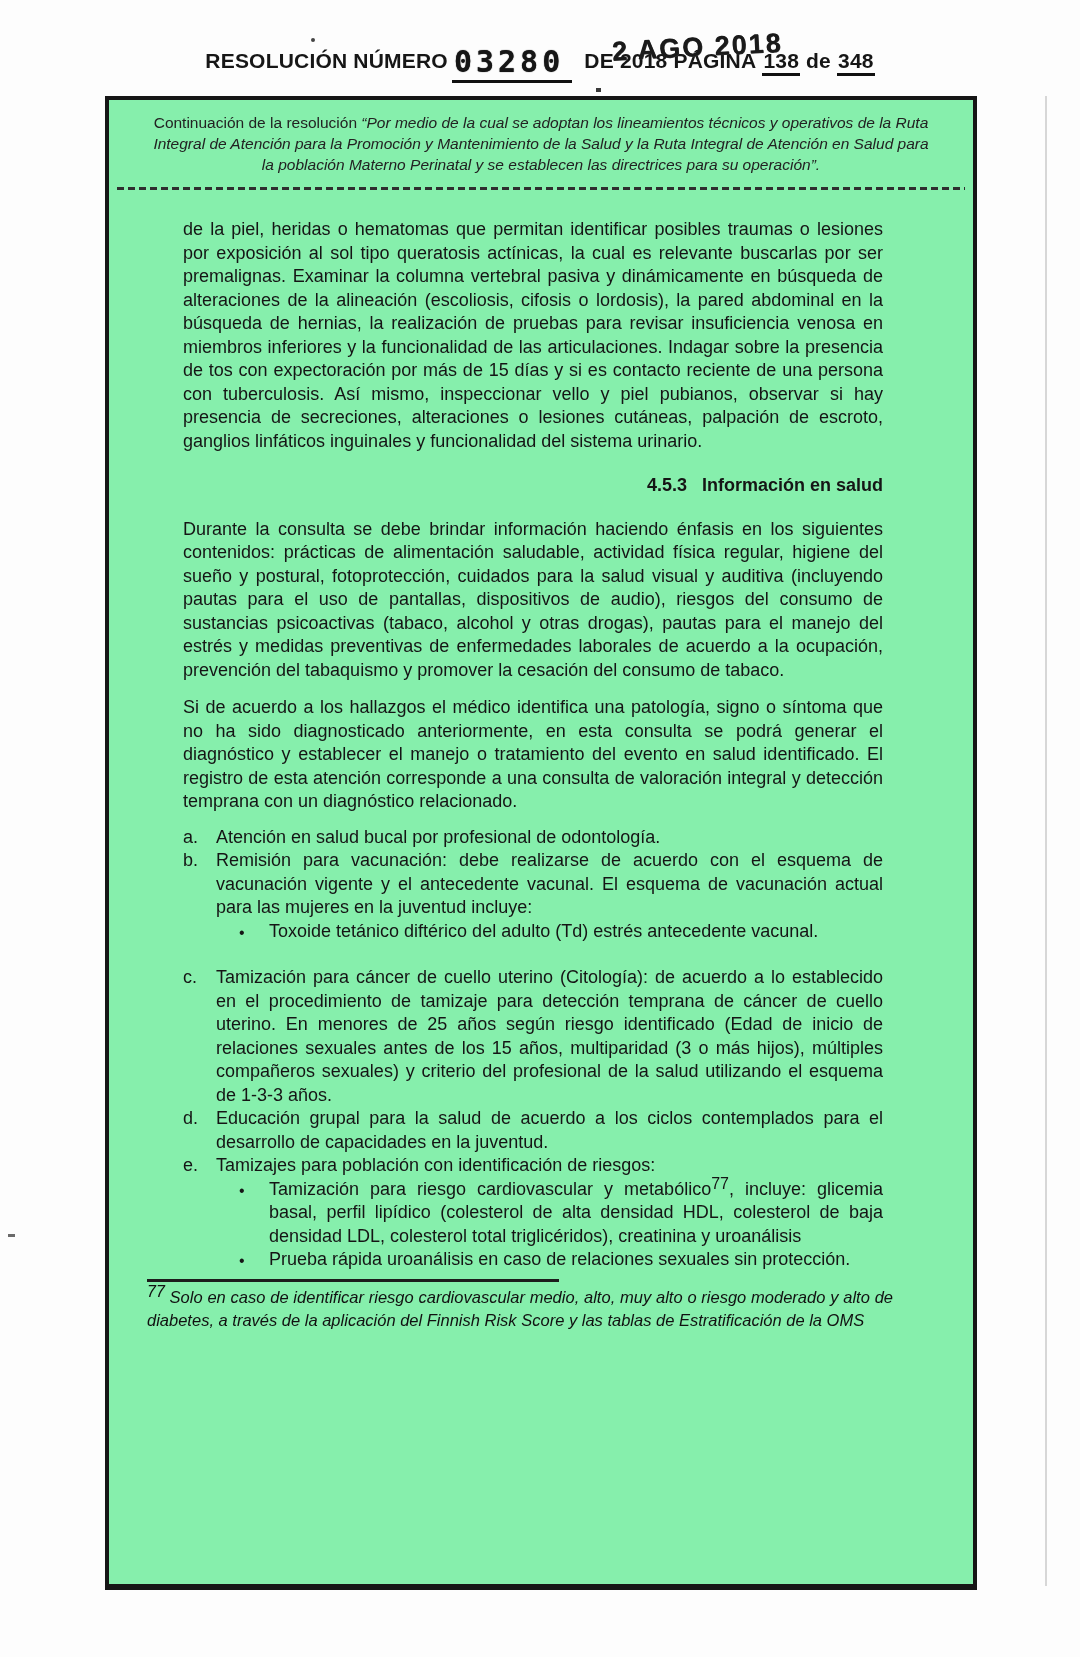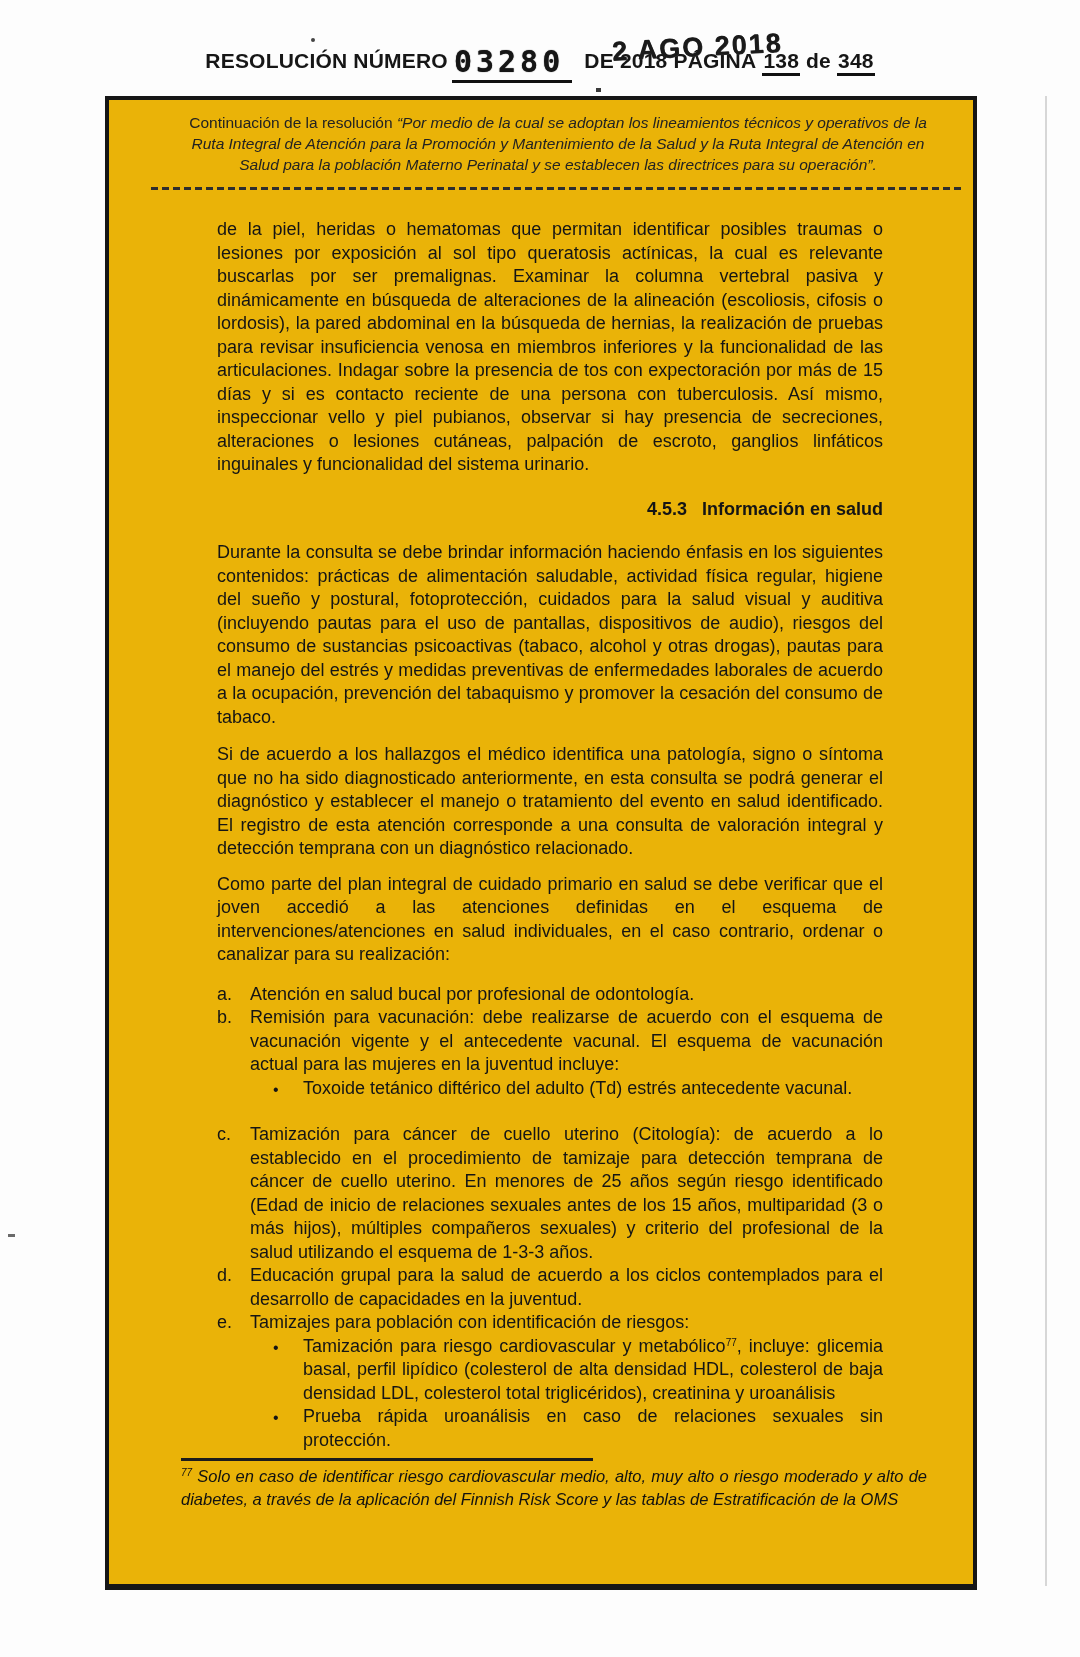--- a/index.html
+++ b/index.html
@@ -32,22 +32,21 @@
     transform:rotate(-3deg);
     text-shadow:0.5px 0.5px 0 #333;
   }
   .artifact-dot-a { position:absolute; left:311px; top:38px; width:4px; height:4px; background:#444; border-radius:50%; }
   .artifact-dot-b { position:absolute; left:596px; top:88px; width:5px; height:4px; background:#3a3a3a; }
 
   
   .box {
     position:absolute; left:105px; top:96px; width:872px; height:1494px;
     border:4px solid #161616; border-bottom-width:6px; box-sizing:border-box;
-    background:#eab308;
-    padding-left:34px;
+    background:#86efac;
   }
   .continuation {
     margin:12px 38px 0; text-align:center;
     font-size:15.5px; line-height:21px; color:#222;
   }
   .continuation .quote { font-style:italic; }
   .dashed-sep {
     margin:12px 8px 0; height:3px;
     background:repeating-linear-gradient(to right, #2e2e2e 0 7px, transparent 7px 11px);
   }
@@ -64,21 +63,21 @@
   .heading { font-weight:bold; margin:0 0 20px; text-align:right; }
   .heading .h-num { display:inline-block; margin-right:15px; }
 
   .li { display:flex; margin:0; }
   .li .marker { flex:none; width:33px; }
   .li .text { flex:1; text-align:justify; }
   .sub { display:flex; margin-left:56px; }
   .sub .bullet { flex:none; width:30px; font-size:16px; padding-top:1px; }
   .sub .text { flex:1; text-align:justify; }
 
-  sup { font-size:10px; line-height:0; vertical-align:6px; }
+  sup { font-size:16px; line-height:0; vertical-align:6px; }
 
   .fn-sep {
     margin:6px 0 4px -36px; width:412px; height:0;
     border-top:3px solid #1c1c1c;
   }
   .footnote {
     margin:4px 0 0 -36px; width:746px;
     font-size:16.5px; line-height:23px; text-align:justify; color:#111;font-style:italic;
   }
 
@@ -118,21 +117,20 @@
       <div class="heading">
         <span class="h-num">4.5.3</span><span>Información en salud</span>
       </div>
 
       <p class="para mb-14">Durante la consulta se debe brindar información haciendo énfasis en los siguientes contenidos:  prácticas de alimentación saludable, actividad física regular, higiene del sueño y postural, fotoprotección, cuidados para la salud visual y auditiva (incluyendo pautas para el uso de pantallas, dispositivos de audio), riesgos del consumo de sustancias psicoactivas (tabaco, alcohol y otras drogas), pautas para el manejo del estrés y medidas preventivas de enfermedades laborales de acuerdo a la ocupación, prevención del tabaquismo y promover la cesación del consumo de tabaco.</p>
 
 
 
       <p class="para mb-12">Si de acuerdo a los hallazgos el médico identifica una patología, signo o síntoma que no ha sido diagnosticado anteriormente, en esta consulta se podrá generar el diagnóstico y establecer el manejo o tratamiento del evento en salud identificado. El registro de esta atención corresponde a una consulta de valoración integral y detección temprana con un diagnóstico relacionado.</p>
 
-      <p class="para mb-16">Como parte del plan integral de cuidado primario en salud se debe verificar que el joven accedió a las atenciones definidas en el esquema de intervenciones/atenciones en salud individuales, en el caso contrario, ordenar o canalizar para su realización:</p>
 
       <div class="li">
         <span class="marker">a.</span>
         <span class="text">Atención en salud bucal por profesional de odontología.</span>
       </div>
 
       <div class="li">
         <span class="marker">b.</span>
         <span class="text">Remisión para vacunación: debe realizarse de acuerdo con el esquema de vacunación vigente y el antecedente vacunal. El esquema de vacunación actual para las mujeres en la juventud incluye:</span>
       </div>

